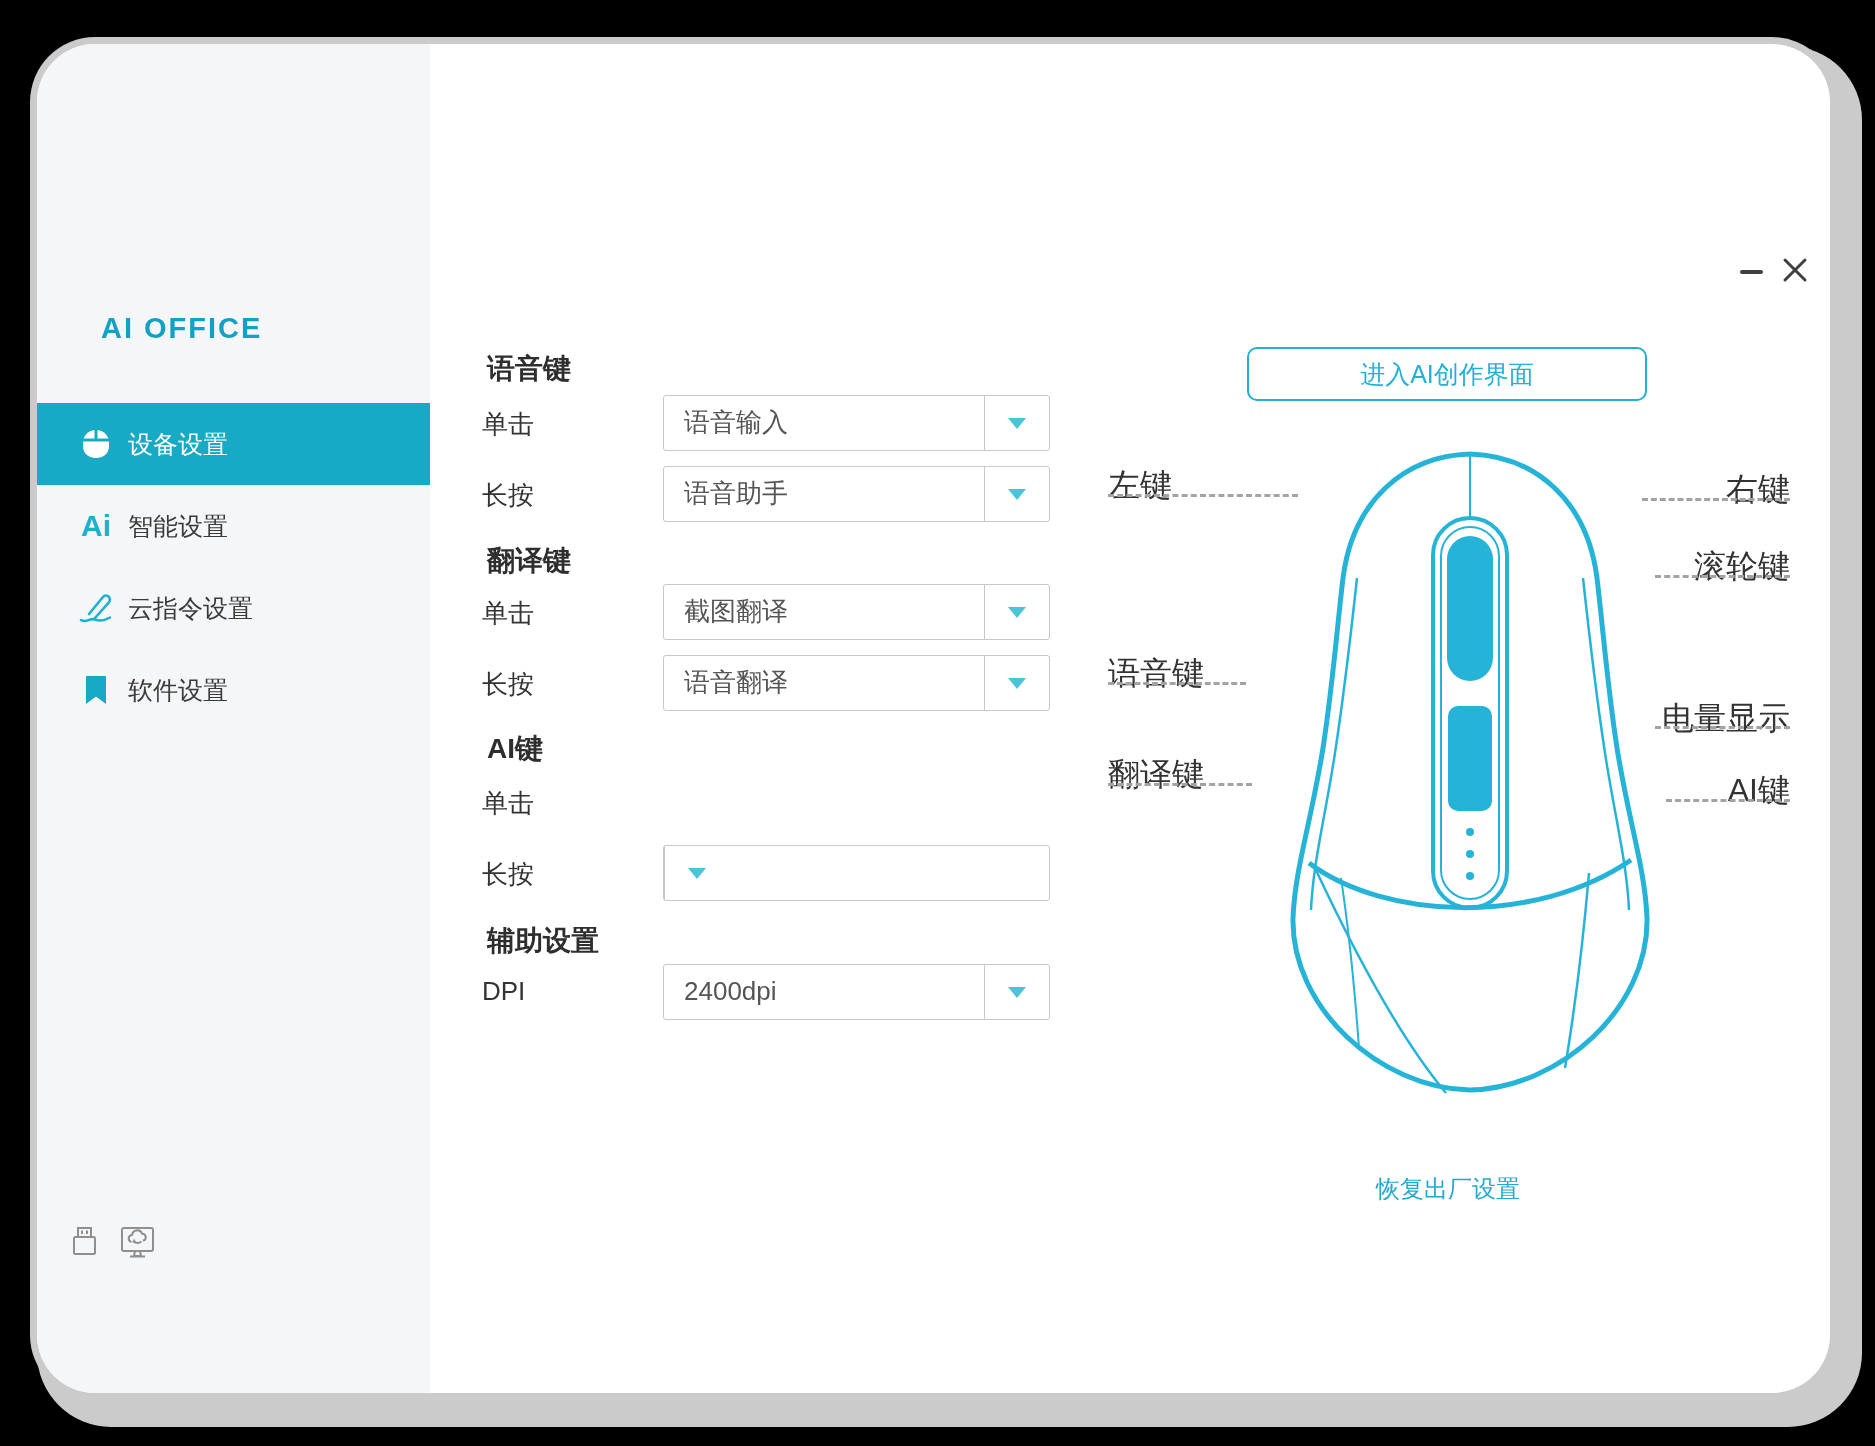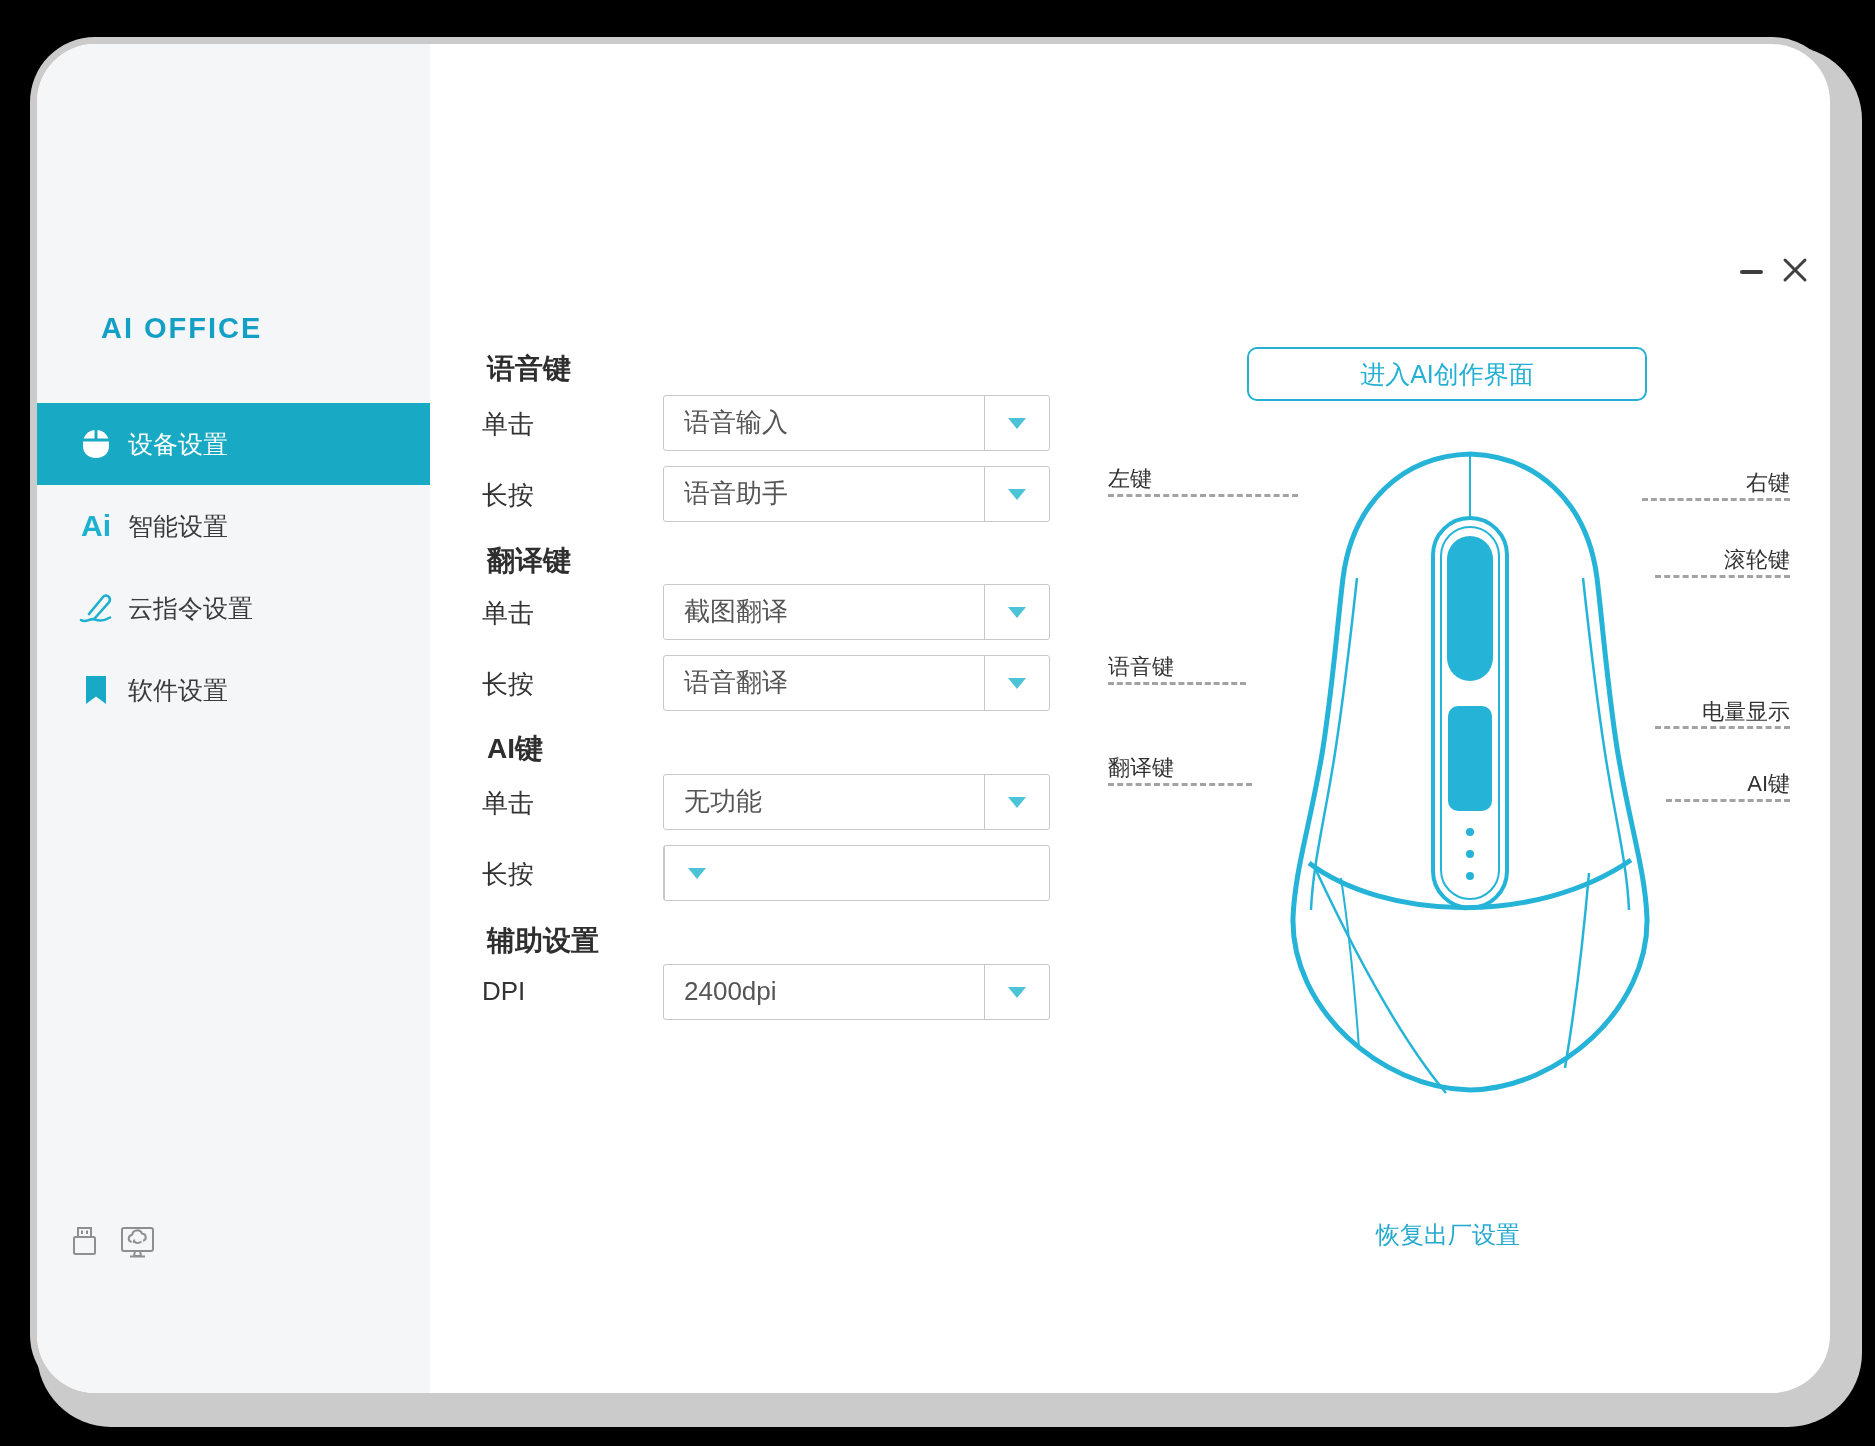--- a/index.html
+++ b/index.html
@@ -29,25 +29,25 @@
   .dd{position:absolute;left:626px;width:385px;height:54px;border:1px solid #c8c8c8;border-radius:3px;
       background:#fff;display:flex;cursor:pointer;}
   .dd-value{flex:1;line-height:52px;padding-left:20px;font-size:26px;color:#555;white-space:nowrap;}
   .dd-btn{width:64px;border-left:1px solid #c8c8c8;display:flex;align-items:center;justify-content:center;}
   .tri{width:0;height:0;border-left:9px solid transparent;border-right:9px solid transparent;
        border-top:11px solid #4cc3d6;}
   
   .enter-btn{position:absolute;left:1210px;top:303px;width:400px;height:54px;border:2px solid #23b0d4;
              border-radius:10px;background:#fff;color:#23b0d4;font-size:25px;display:flex;
              align-items:center;justify-content:center;cursor:pointer;box-sizing:border-box;}
-  .m-label{position:absolute;font-size:22px;color:#333;white-space:nowrap;}
+  .m-label{position:absolute;font-size:32px;color:#333;white-space:nowrap;}
   .m-label.right{left:1580px;width:173px;text-align:right;}
   .dash{position:absolute;height:0;border-top:3px dashed #a3a3a3;}
   .reset-link{position:absolute;left:1311px;top:1129px;width:200px;text-align:center;font-size:24px;
-              color:#23a9cf;cursor:pointer;margin-top:46px;}
+              color:#23a9cf;cursor:pointer;}
   .mouse-art{position:absolute;left:1228px;top:404px;}
 </style>
 </head>
 <body>
 
 <div class="stage">
   <div class="window">
 
     <aside class="sidebar">
       <div class="logo">AI OFFICE</div>
@@ -146,26 +146,20 @@
     <div class="row-label" style="top:623px">长按</div>
     <div class="dd" style="top:611px">
       <span class="dd-value">语音翻译</span>
       <span class="dd-btn">
           <span class="tri"></span>
         </span>
     </div>
 
     <div class="sec-title" style="top:686px">AI键</div>
     <div class="row-label" style="top:742px">单击</div>
-    <div class="dd" style="top:730px">
-      <span class="dd-value">无功能</span>
-      <span class="dd-btn">
-          <span class="tri"></span>
-        </span>
-    </div>
     <div class="row-label" style="top:813px">长按</div>
     <div class="dd" style="top:801px">
       <span class="dd-btn">
           <span class="tri"></span>
         </span>
     </div>
 
     <div class="sec-title" style="top:878px">辅助设置</div>
     <div class="row-label" style="top:932px">DPI</div>
     <div class="dd" style="top:920px">

